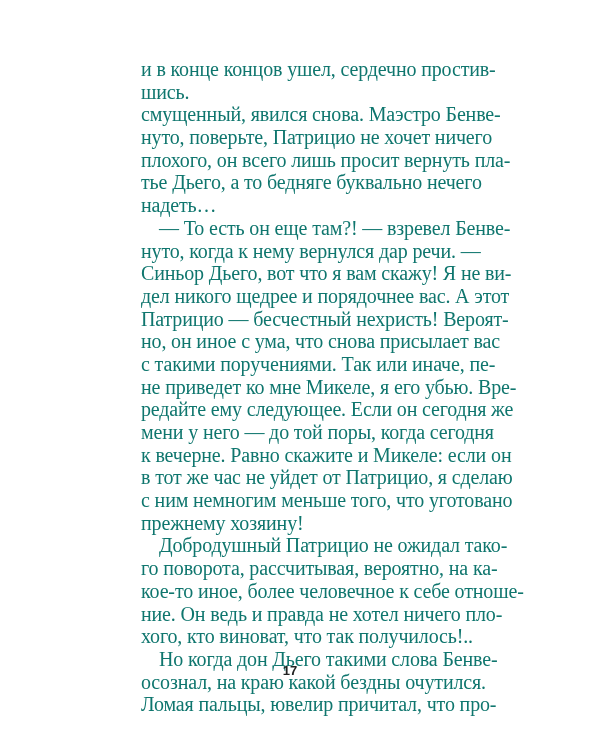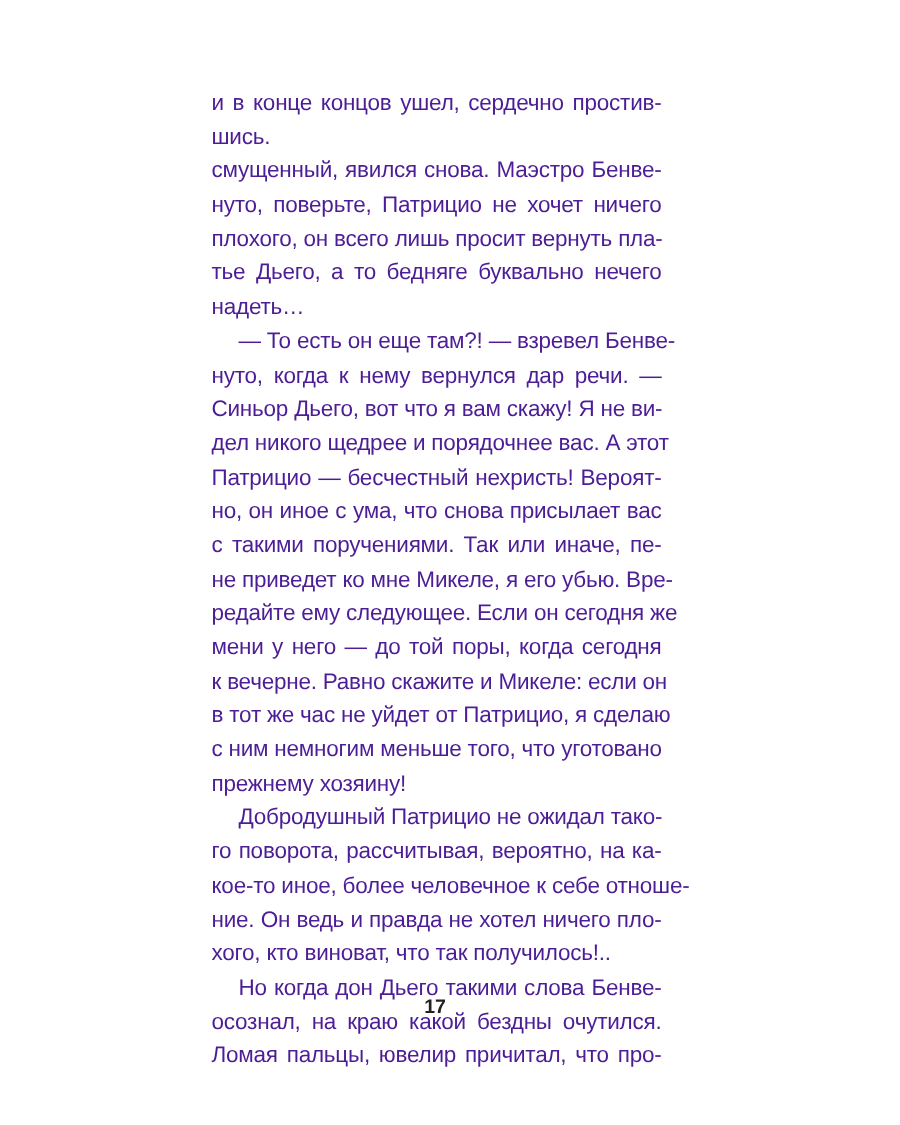--- a/index.html
+++ b/index.html
@@ -8,25 +8,25 @@
     position: absolute; left: 0; top: 0; width: 600px; height: 750px;
     background: #ffffff;
   }
   .text-block {
     position: absolute;
     left: 141px;
     top: 58px;
     width: 300px;
   }
   .line {
-    font-family: Liberation Sans, sans-serif;
-    font-size: 15px;
+    font-family: Liberation Serif, serif;
+    font-size: 20px;
     line-height: 22.7px;
     height: 22.7px;
-    color: #4c1d95;
+    color: #0f766e;
     white-space: nowrap;
     text-align: justify;
     text-align-last: justify;
     letter-spacing: -0.15px;
   }
   .line.last { text-align-last: left; }
   .line.indent { padding-left: 18px; }
   .page-number {
     position: absolute;
     left: 270px;

